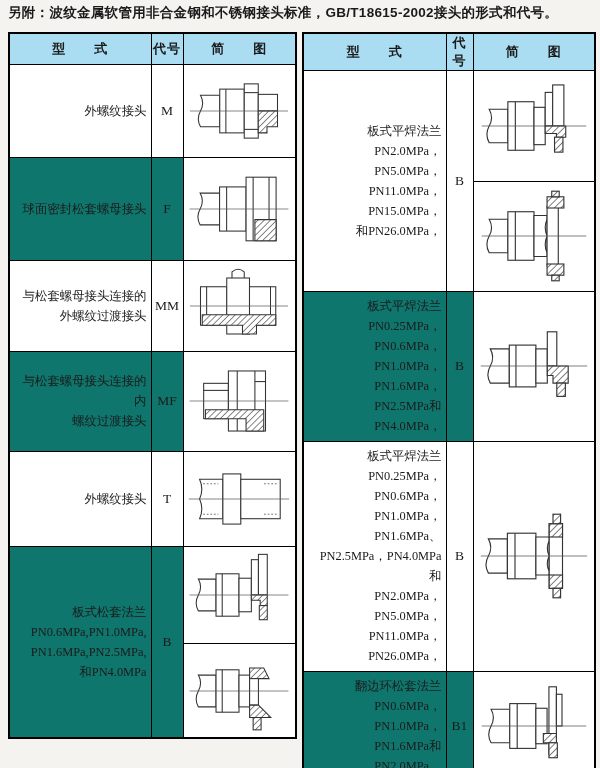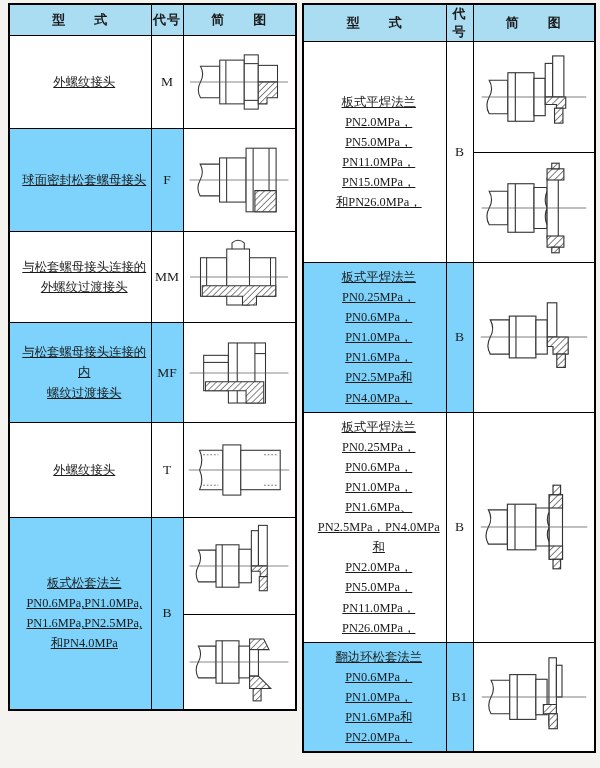--- a/index.html
+++ b/index.html
@@ -18,24 +18,24 @@
   .tables{display:flex;gap:5px;align-items:flex-start}
   table{border-collapse:collapse;table-layout:fixed;background:#fff}
   table.t{border:2px solid #000}
   .t th,.t td{border:1px solid #000;padding:0;vertical-align:middle;overflow:hidden}
   .t th{
     background:#aadcf2;font-weight:bold;font-size:13px;
     height:30px;text-align:center;letter-spacing:1px;
   }
   td.type{
     padding:4px 4px 4px 12px;font-size:12.4px;line-height:1.62;
-    white-space:pre-line;text-align:center;text-decoration:underline;
+    white-space:pre-line;text-align:right;
   }
   td.code{text-align:center;font-size:13.5px}
-  .hl{background:#7dd3fc}
+  .hl{background:#0f766e}
   td.diag{background:#fff;text-align:center;padding:1px}
   .diag svg{display:block;margin:0 auto}
   .defs{position:absolute;width:0;height:0}
   g.draw{fill:#fff;stroke:#333;stroke-width:1.2;stroke-linejoin:miter}
   .cl{stroke:#555;stroke-width:.8}
   .dot{stroke:#555;stroke-width:.9;stroke-dasharray:2 2;fill:none}
   .ht{fill:url(#hatch)}
 </style>
 </head>
 <body>
@@ -44,20 +44,21 @@
   <defs>
     <pattern id="hatch" width="5" height="5" patternUnits="userSpaceOnUse" patternTransform="rotate(45)">
       <rect width="5" height="5" fill="#fff"></rect>
       <line x1="0" y1="0" x2="0" y2="5" stroke="#3a3a3a" stroke-width="1.4"></line>
     </pattern>
   </defs>
 </svg>
 
 <div class="page">
 
+  <div class="title">另附：波纹金属软管用非合金钢和不锈钢接头标准，GB/T18615-2002接头的形式和代号。</div>
 
   <div class="tables">
 
     <table class="t" style="width:287px">
       <colgroup>
           <col style="width:142px">
           <col style="width:32px">
           <col style="width:113px">
         </colgroup>
       <tbody>

